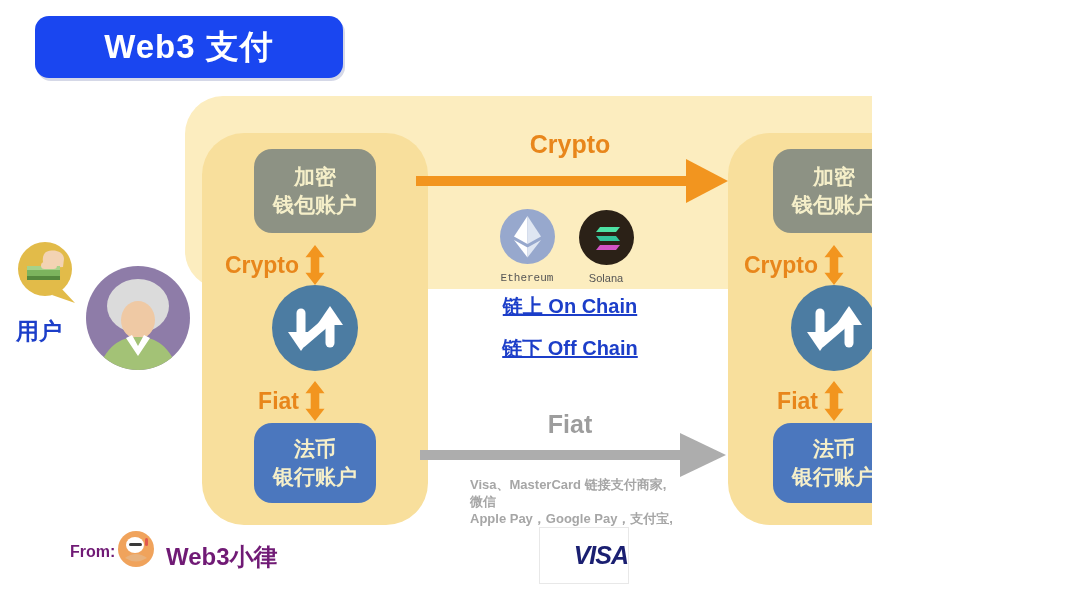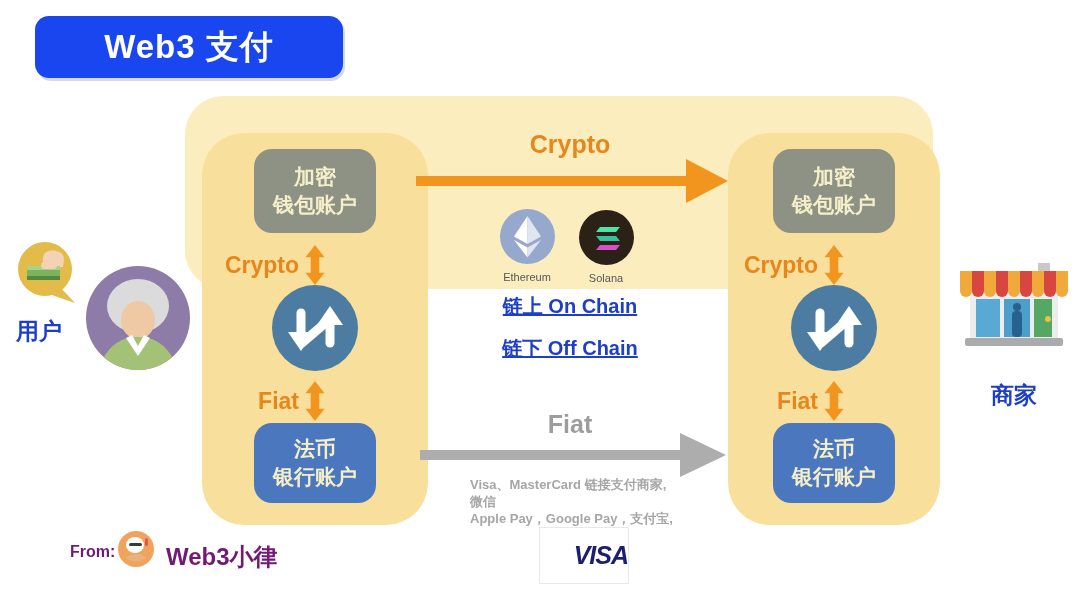--- a/index.html
+++ b/index.html
@@ -1,16 +1,16 @@
 <!DOCTYPE html>
 <html><head>
 <meta charset="utf-8">
 <style>
   html,body{margin:0;padding:0;background:#fff;}
-  #canvas{position:relative;width:1080px;height:604px;background:#ffffff;overflow:hidden;
+  #canvas{position:relative;width:872px;height:604px;background:#ffffff;overflow:hidden;
           font-family:"Liberation Sans","DejaVu Sans",sans-serif;}
 
   
   .title-chip{position:absolute;left:35px;top:16px;width:308px;height:62px;background:#1A46F0;
               border-radius:14px;display:flex;align-items:center;justify-content:center;
               box-shadow:2px 3px 0 rgba(20,40,120,.18);}
   .title-chip span{color:#fff;font-size:33px;font-weight:bold;letter-spacing:1px;}
 
   
   .band{position:absolute;left:185px;top:96px;width:748px;height:193px;background:#FCEDBF;border-radius:38px;}
@@ -42,21 +42,21 @@
   #crypto-flow-label{top:130px;color:#E8861B;font-size:25px;}
   #fiat-flow-label{top:410px;color:#9D9D9D;font-size:25px;}
   .shaft{position:absolute;height:10px;}
   #crypto-shaft{left:416px;top:176px;width:272px;background:#F2951F;}
   #fiat-shaft{left:420px;top:450px;width:262px;background:#ADADAD;}
   .ahead{position:absolute;width:0;height:0;border-top:22px solid transparent;border-bottom:22px solid transparent;}
   #crypto-head{left:686px;top:159px;border-left:42px solid #F2951F;}
   #fiat-head{left:680px;top:433px;border-left:46px solid #ADADAD;}
 
   .chain{position:absolute;width:70px;text-align:center;}
-  #chain-eth{left:492px;top:209px;}
+  #chain-eth{left:492px;top:209px;font-family:Liberation Mono, monospace;}
   #chain-sol{left:571px;top:210px;}
   .chain-name{margin-top:3px;font-size:11px;color:#555;}
 
   .chain-text{position:absolute;left:420px;width:300px;text-align:center;color:#1C3EC9;
               font-size:20px;font-weight:bold;text-decoration:underline;}
   #on-chain-label{top:293px;}
   #off-chain-label{top:335px;}
   #dash-line{position:absolute;left:353px;top:321px;}
 
   .note{position:absolute;left:470px;top:476px;width:280px;color:#A6A6A6;

